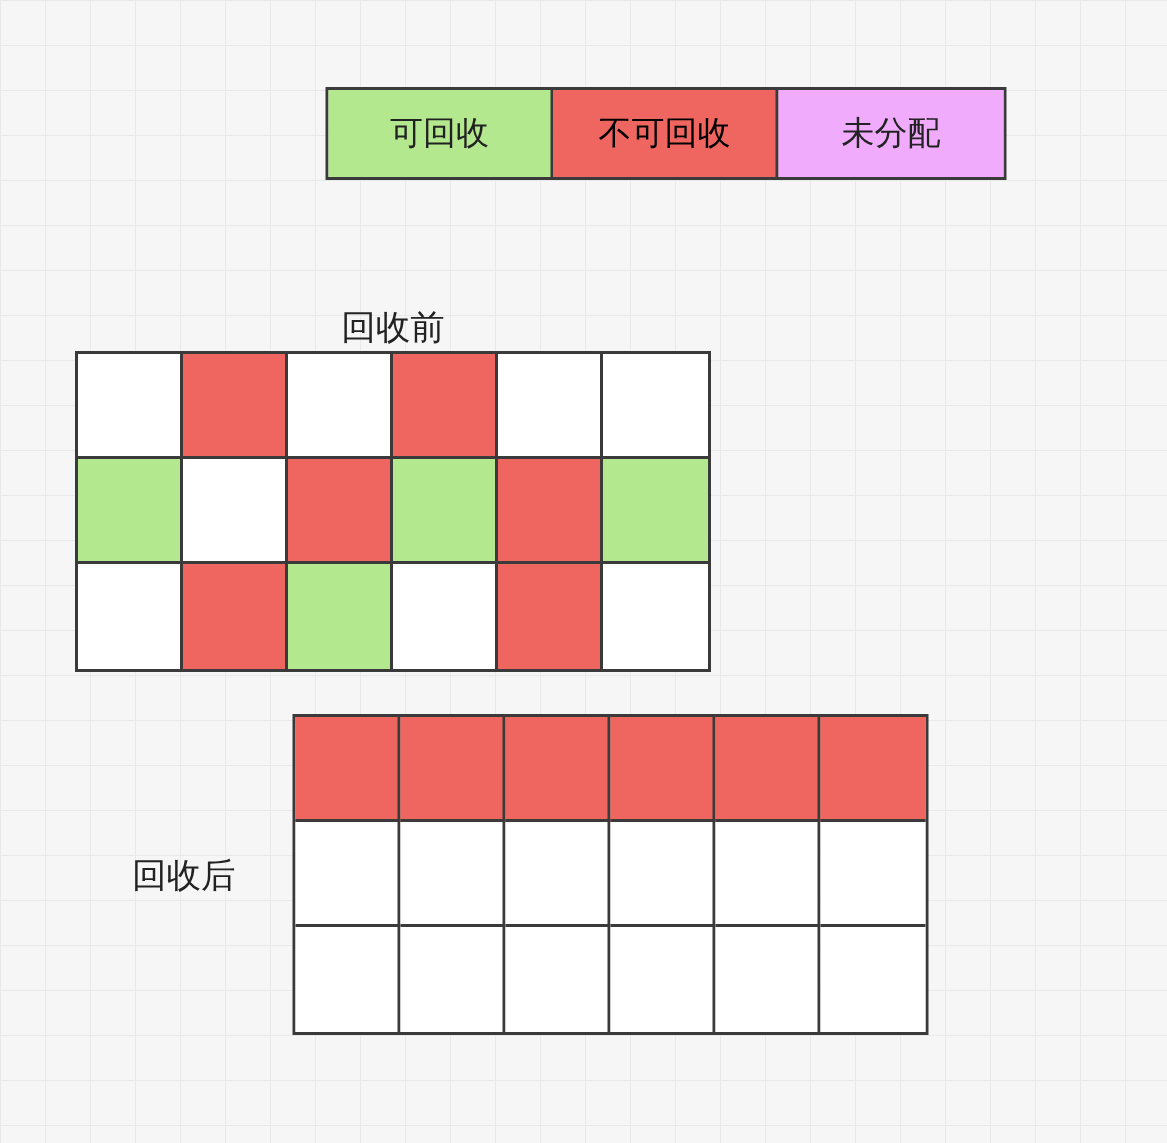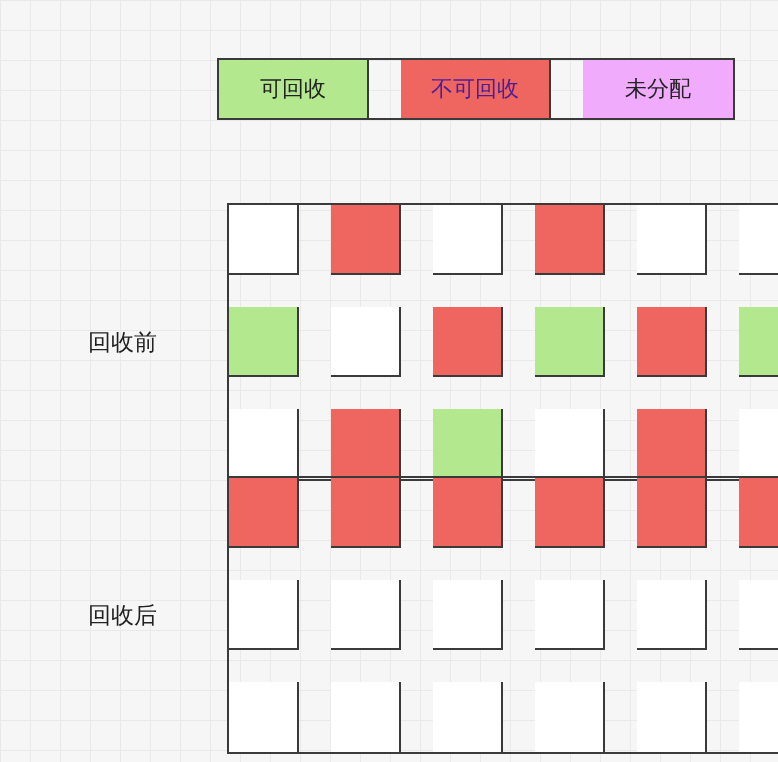--- a/index.html
+++ b/index.html
@@ -1,15 +1,15 @@
 <!DOCTYPE html>
 <html><head>
   <meta charset="utf-8">
   <style>
-    * { box-sizing: border-box; margin: 0; padding: 0; gap: 32px; }
+    * { box-sizing: border-box; margin: 0; padding: 0; }
     body {
       width: 778px;
       height: 762px;
       background-color: #f6f6f6;
       background-image:
         linear-gradient(to right, #e9e9e9 1px, transparent 1px),
         linear-gradient(to bottom, #e9e9e9 1px, transparent 1px);
       background-size: 30px 30px;
       font-family: "PingFang SC", "Microsoft YaHei", sans-serif;
       position: relative;
@@ -26,29 +26,29 @@
       height: 58px;
       display: flex;
       align-items: center;
       justify-content: center;
       font-size: 22px;
       color: #222;
       border-right: 2px solid #3a3a3a;
     }
     .legend-cell:last-child { border-right: none; }
     .legend-recyclable { background-color: #b4e88f; }
-    .legend-nonrecyclable { background-color: #ef6661; color: #4c1d95; }
+    .legend-nonrecyclable { background-color: #ef6661; color: #000000; }
     .legend-unallocated { background-color: #f0abfc; }
 
     .section {
       position: absolute;
       display: flex;
       align-items: center;
     }
-    .section-before { top: 203px; left: 50px; }
+    .section-before { top: 203px; left: 50px; flex-direction: column; }
     .section-after  { top: 476px; left: 50px; }
 
     .section-label {
       width: 145px;
       font-size: 23px;
       color: #222;
       text-align: center;
     }
 
     .grid {

